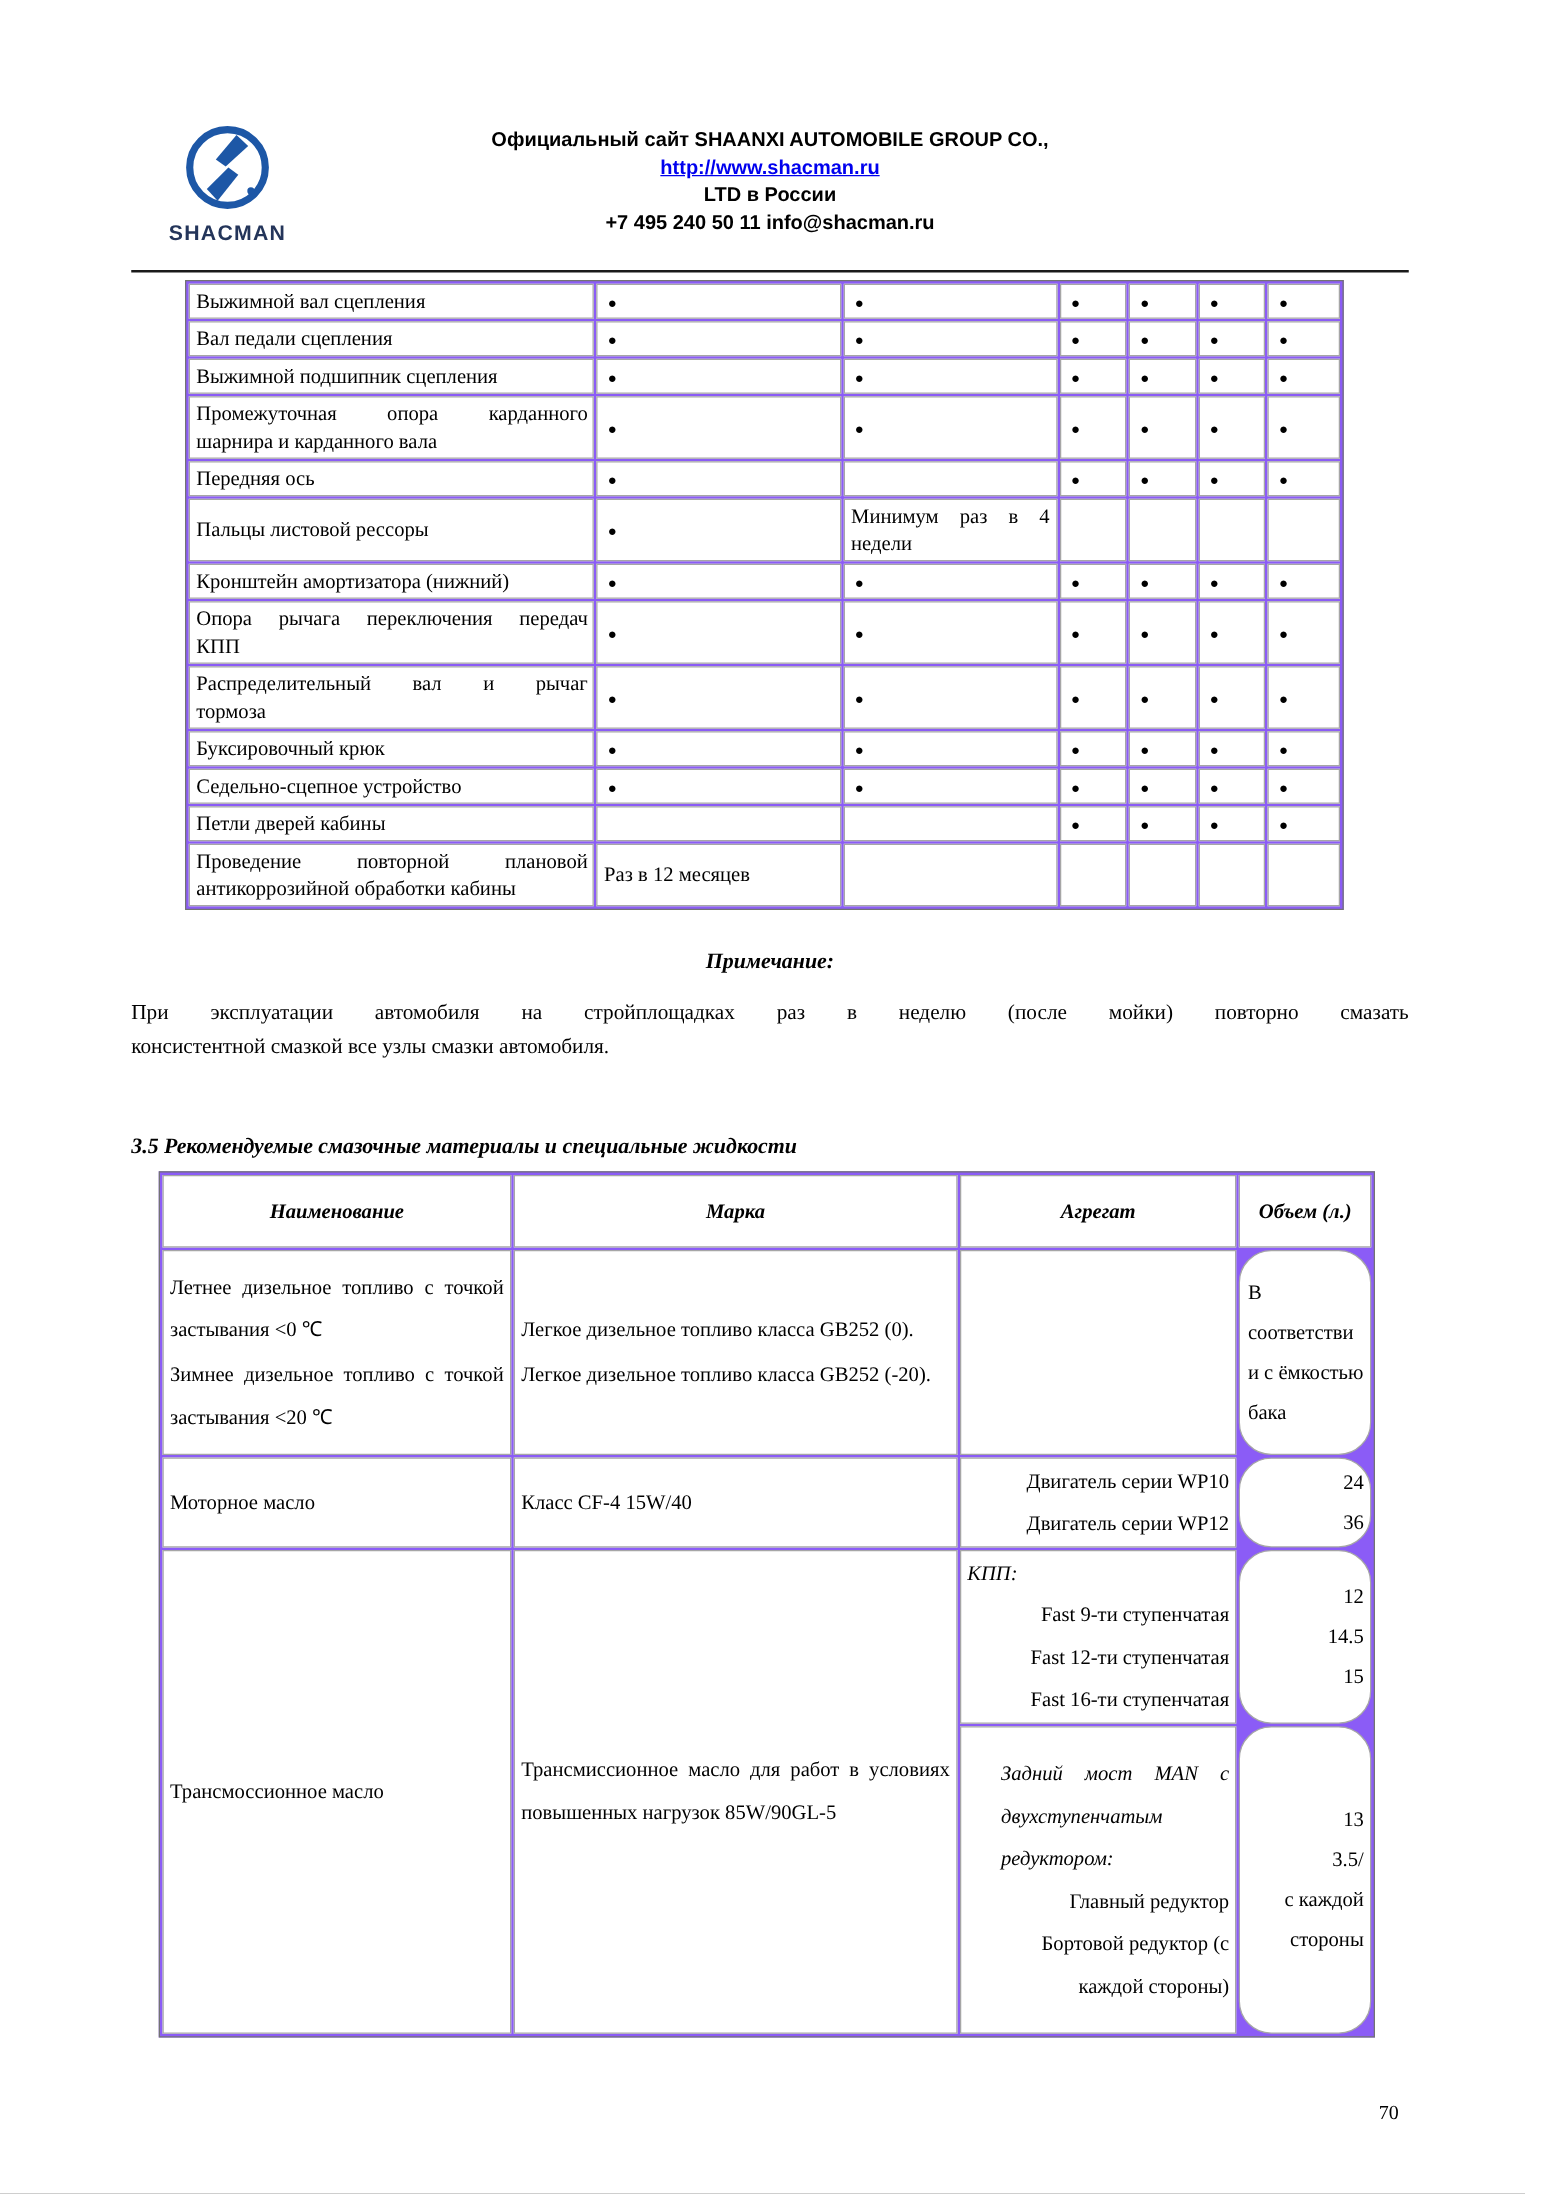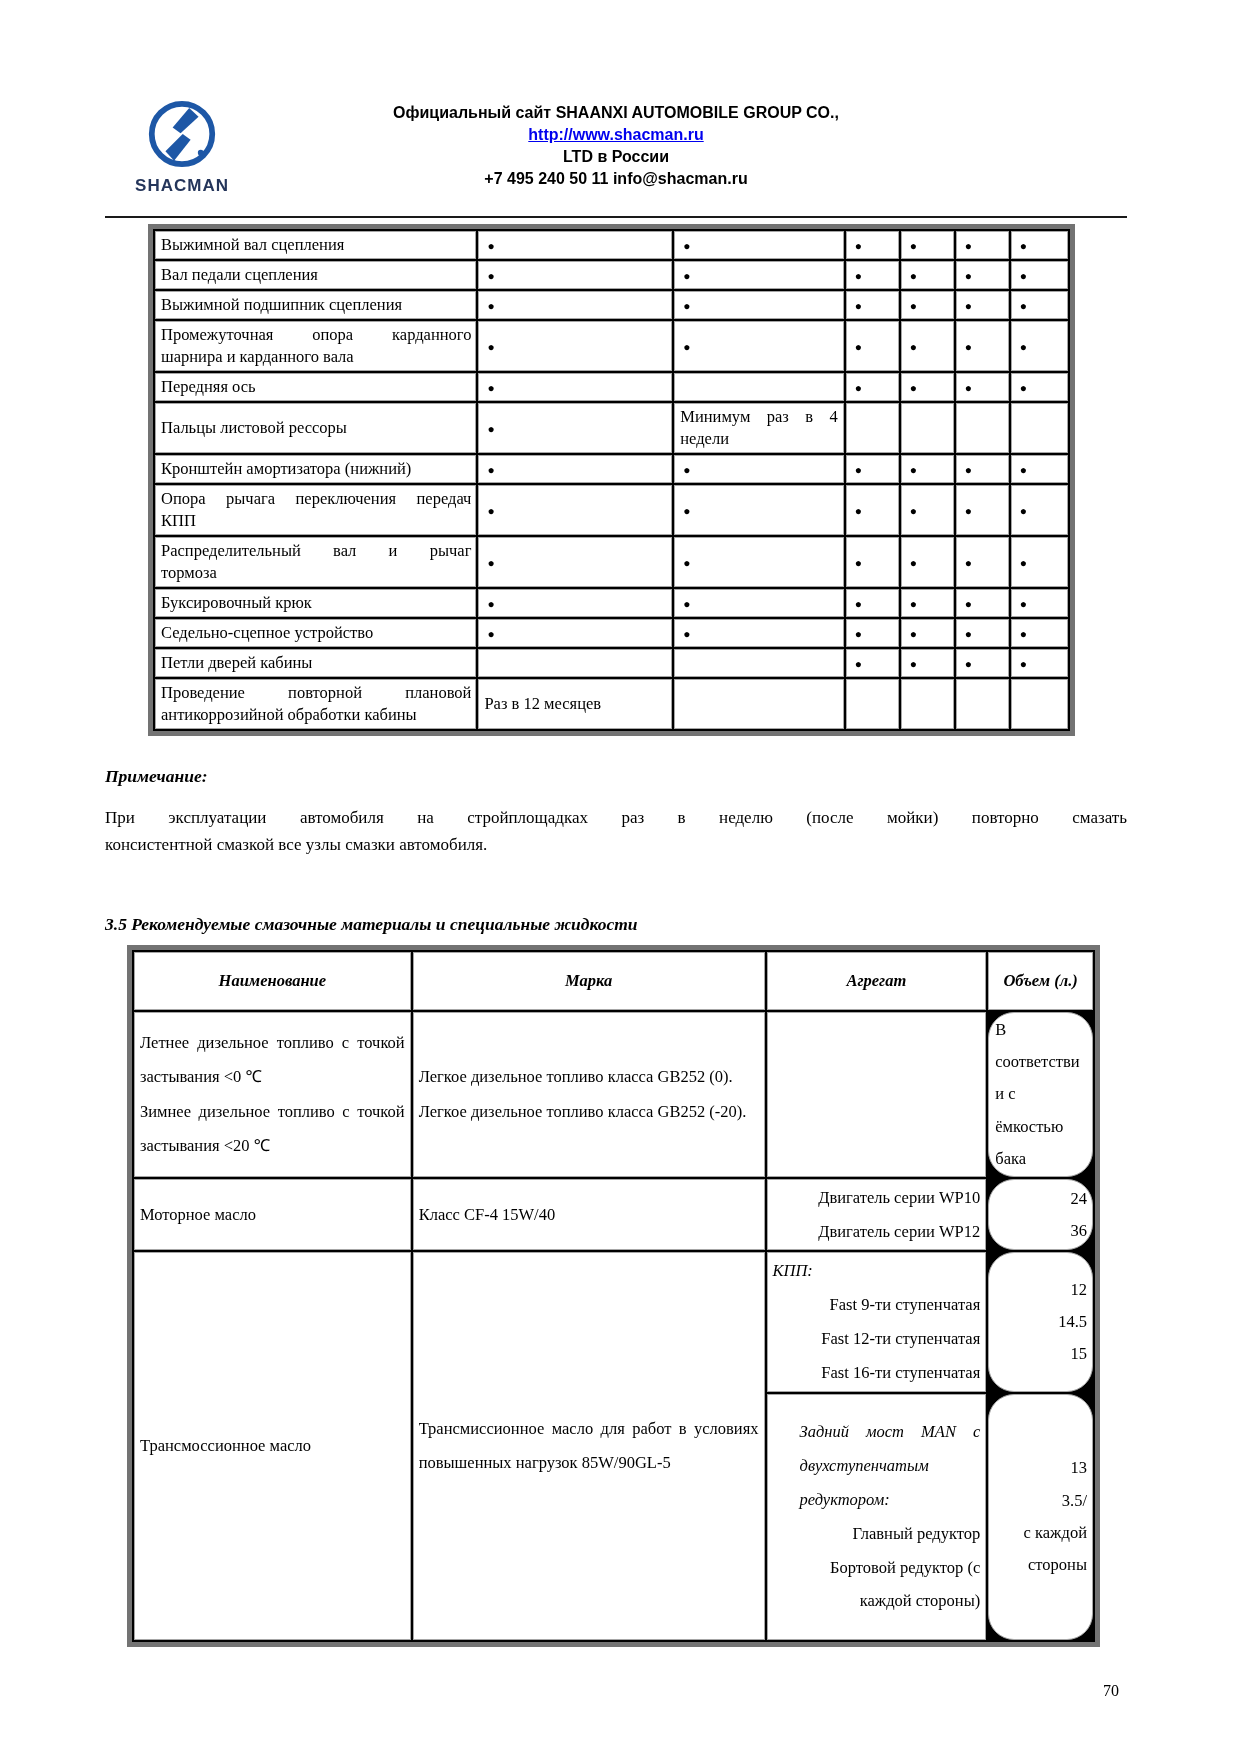--- a/index.html
+++ b/index.html
@@ -17,37 +17,37 @@
   .hdr{position:relative;height:112px;margin-top:100px;}
   .logo-block{position:absolute;left:22px;top:-2px;width:110px;text-align:center;}
   .logo-word{font-family:"Liberation Sans",sans-serif;font-weight:bold;font-size:17px;letter-spacing:1px;color:#24355a;margin-top:2px;}
   .hdr-text{position:absolute;left:0;right:0;top:2px;text-align:center;
     font-family:"Liberation Sans",sans-serif;font-weight:bold;font-size:16px;line-height:22px;}
   .hdr-text .lnk{color:#0000ee;text-decoration:underline;}
   .hdr-rule{height:0;border-top:2px solid #1a1a1a;margin-top:4px;}
 
   
   table.grid{border-collapse:separate;border-spacing:2px;table-layout:fixed;
-    border:5px solid #737373;background:#000000;}
+    border:1px solid #737373;background:#8b5cf6;}
   table.grid td,table.grid th{border:1px solid #a6a6a6;background:#fff;vertical-align:middle;
     font-size:16.5px;padding:1px 5px;overflow:hidden;}
 
   
   #t1{width:927px;margin-left:43px;margin-top:6px;}
   #t1 td{font-size:16.5px;line-height:1.35;}
   #t1 td.label-cell{text-align:left;padding-left:5px;padding-right:4px;}
   #t1 .label-lines div:not(:last-child){text-align:justify;text-align-last:justify;}
   #t1 tr.r-plain td{height:24px;}
   #t1 tr.r-tall td{height:46px;}
   #t1 .bullet{font-size:12px;line-height:1;display:inline-block;padding-left:3px;}
   #t1 td.note-cell{text-align:left;}
   #t1 td.note-cell div:not(:last-child){text-align:justify;text-align-last:justify;}
 
   
-  .note-title{font-size:17.5px;font-weight:bold;font-style:italic;margin:30px 0 0 0;}
+  .note-title{font-size:17.5px;font-weight:bold;font-style:italic;margin:30px 0 0 0;text-align:center;}
   .note-body{font-size:17px;line-height:27px;margin-top:17px;}
   .note-body .l1{text-align:justify;text-align-last:justify;}
   .section-title{font-size:17.5px;font-weight:bold;font-style:italic;margin:56px 0 10px 0;}
 
   
   #t2{width:973px;margin-left:22px;}
   #t2 th{font-weight:bold;font-style:italic;text-align:center;height:54px;font-size:16.5px;}
   #t2 td{line-height:2.05;}
   #t2 tr.r1 td{height:160px;}
   #t2 tr.r2 td{height:64px;}

